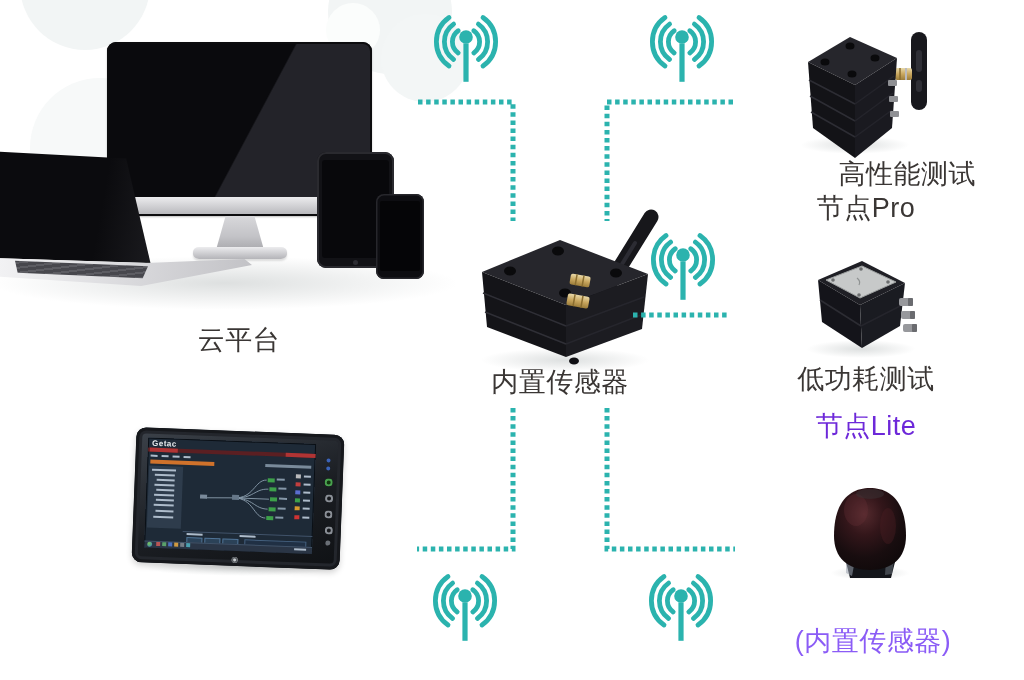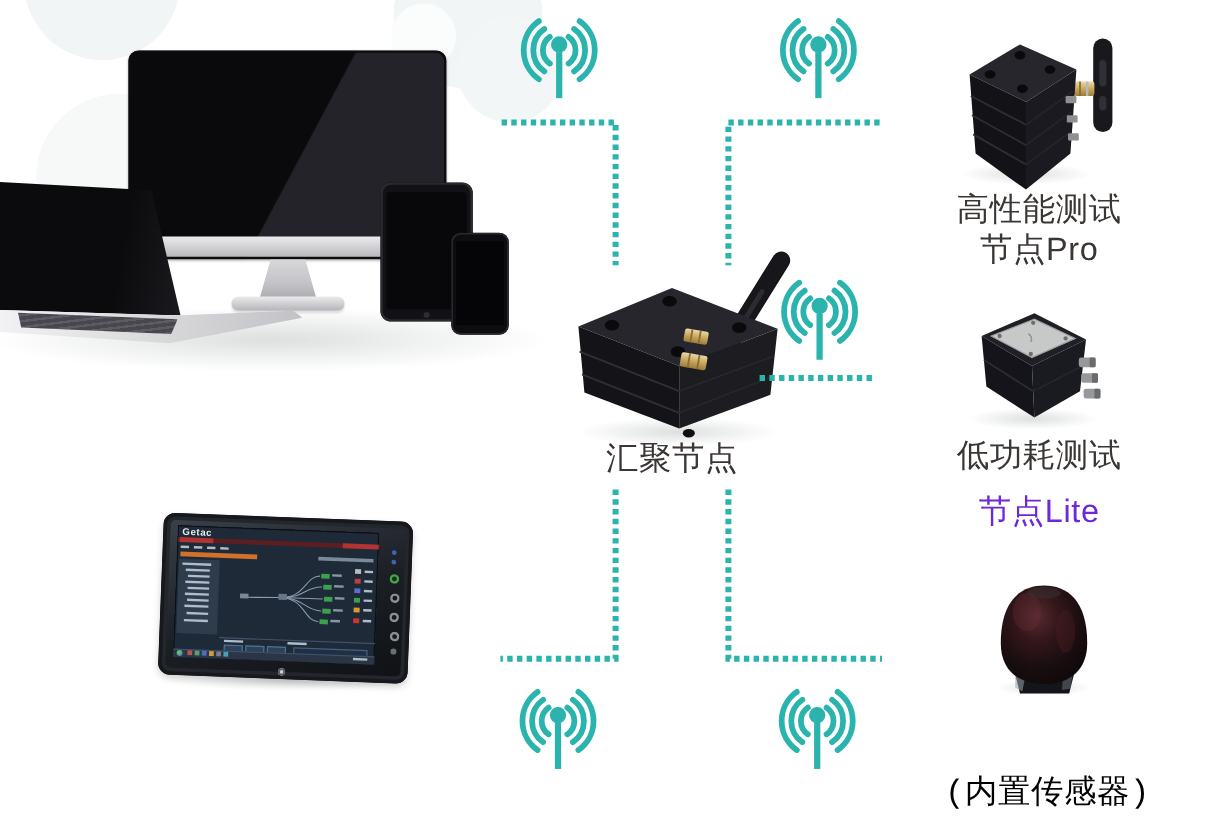--- a/index.html
+++ b/index.html
@@ -301,20 +301,21 @@
     <polyline points="633,315 730,315" fill="none" style="stroke:var(--teal)" stroke-width="5" stroke-dasharray="4.5 3.6"></polyline>
     <polyline points="513,408 513,549 417,549" fill="none" style="stroke:var(--teal)" stroke-width="5" stroke-dasharray="4.5 3.6"></polyline>
     <polyline points="607,408 607,549 735,549" fill="none" style="stroke:var(--teal)" stroke-width="5" stroke-dasharray="4.5 3.6"></polyline>
     <use href="#wifi" transform="translate(427.6,11.4) scale(0.8)"></use>
     <use href="#wifi" transform="translate(643.6,11.4) scale(0.8)"></use>
     <use href="#wifi" transform="translate(644.6,229.4) scale(0.8)"></use>
     <use href="#wifi" transform="translate(426.6,570.4) scale(0.8)"></use>
     <use href="#wifi" transform="translate(642.6,570.4) scale(0.8)"></use>
   </svg>
 
-  <div class="label" style="left: 460px; top: 366px; width: 200px; color: rgb(58, 54, 52);">汇聚节点</div>
-  <div class="label" style="left: 756px; top: 158px; width: 220px; color: rgb(58, 54, 52);">高性能测试</div>
+  <div class="label" style="left: 139px; top: 324px; width: 200px; color: rgb(58, 54, 52);">云平台</div>
+  <div class="label" style="left: 460px; top: 366px; width: 200px; color: rgb(58, 54, 52);">内置传感器</div>
+  <div class="label" style="left: 756px; top: 158px; width: 220px; color: rgb(58, 54, 52); text-align: right;">高性能测试</div>
   <div class="label" style="left: 756px; top: 363px; width: 220px; color: rgb(58, 54, 52);">低功耗测试</div>
   <div class="label" style="left: 756px; top: 192px; width: 220px; color: rgb(58, 54, 52);">节点Pro</div>
   <div class="label" style="left: 756px; top: 410px; width: 220px; color: #6d28d9; text-align: center;">节点Lite</div>
-  <div class="label" style="left: 763px; top: 646px; width: 220px; color: #000000; font-family: Liberation Mono, monospace;">(内置传感器)</div>
+  <div class="label" style="left: 763px; top: 625px; width: 220px; color: #8b5cf6;">(内置传感器)</div>
 
 </div>
 
 </body></html>

